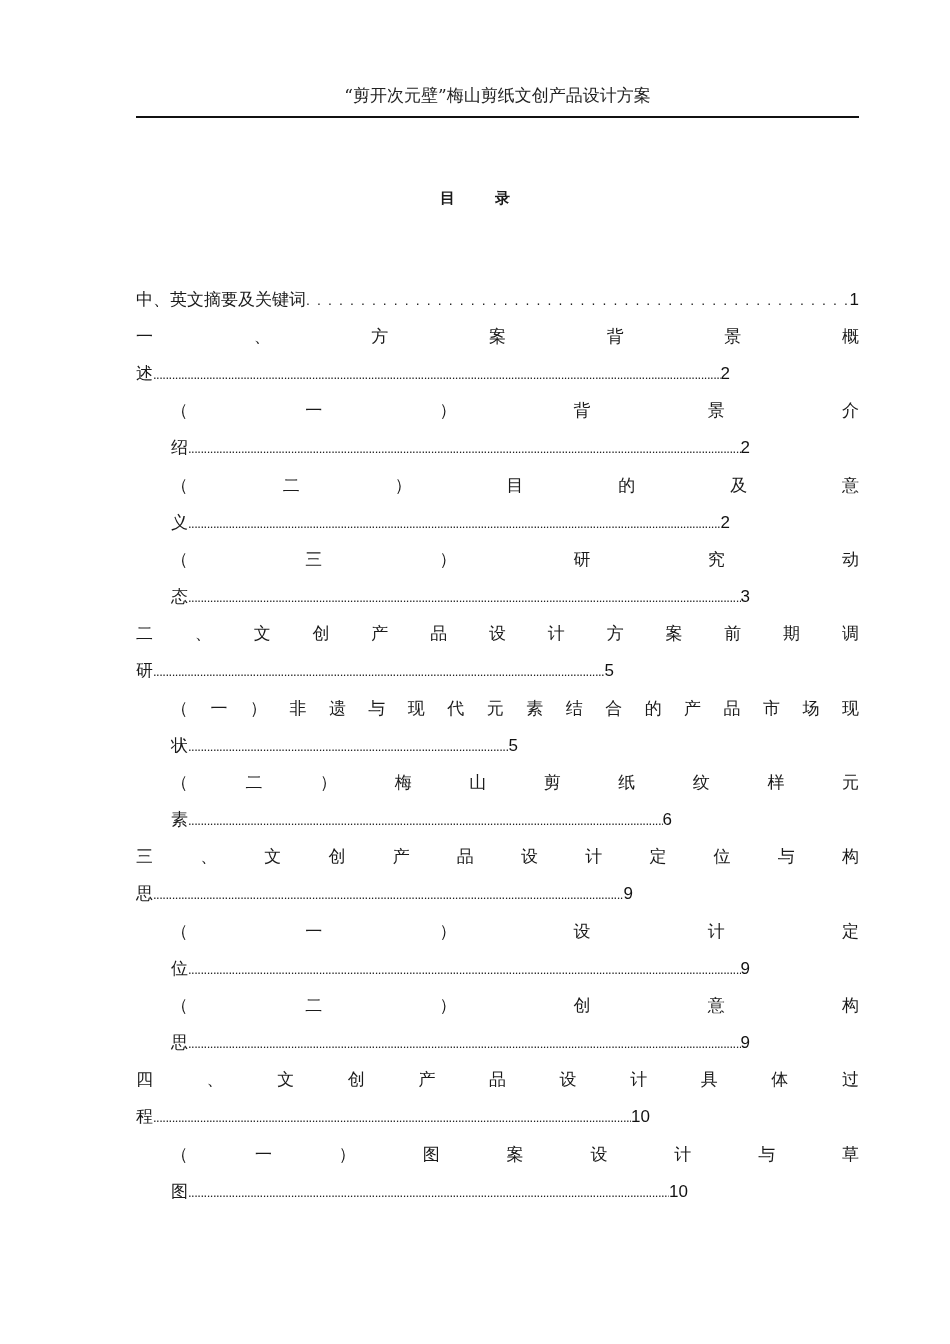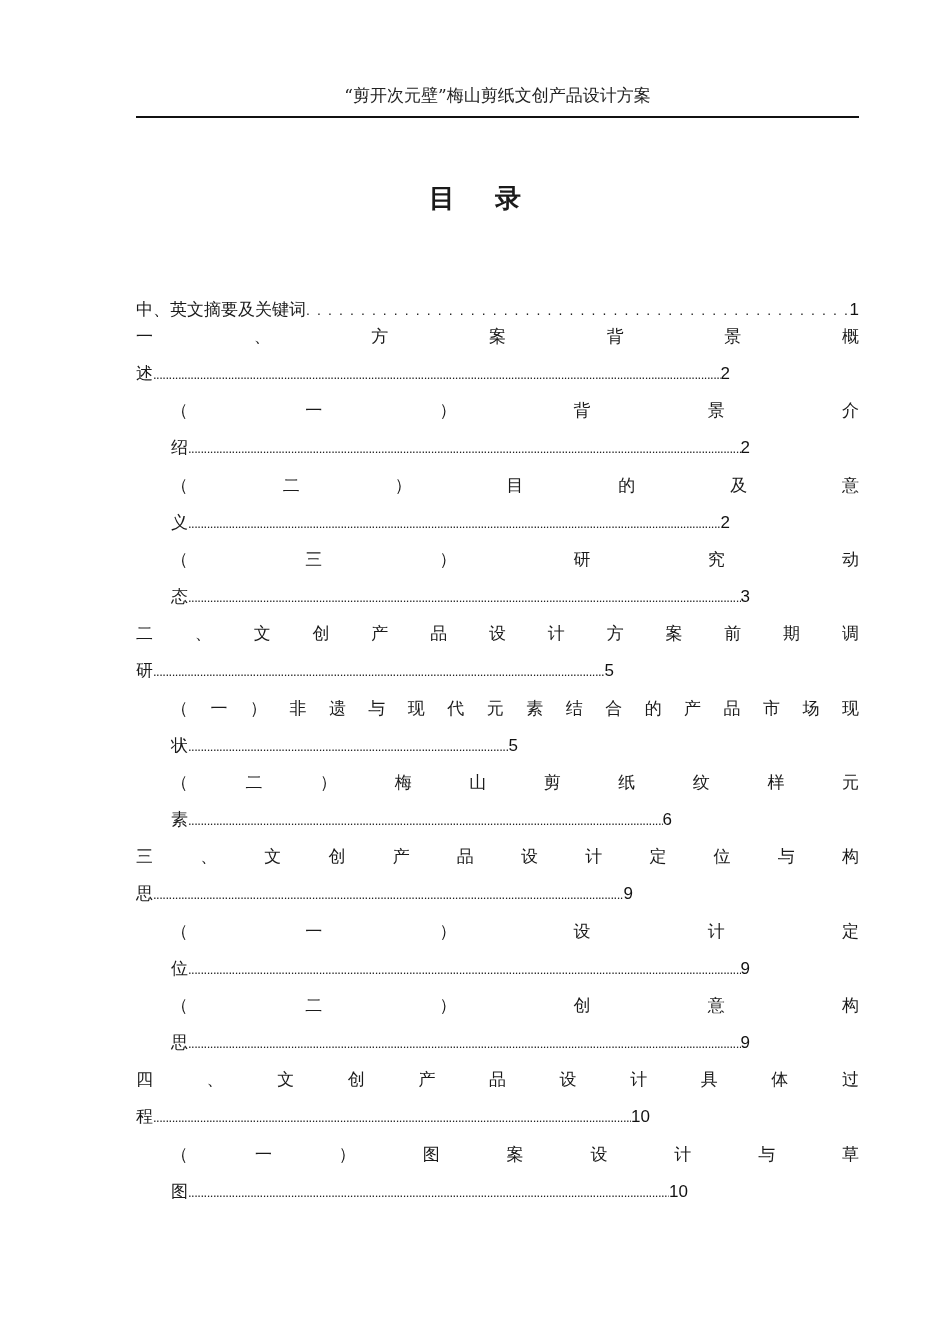--- a/index.html
+++ b/index.html
@@ -3,21 +3,21 @@
 <meta charset="utf-8">
 <style>
   html, body { margin: 0; padding: 0; background: #ffffff; }
   body { width: 950px; height: 1344px; position: relative; overflow: hidden;
          font-family: "DejaVu Serif", "Liberation Serif", serif; color: #1a1a1a; }
   .header { position: absolute; left: 136px; top: 82px; width: 723px; height: 26px;
             text-align: center; font-size: 17px; line-height: 26px; color: #222; }
   .header-rule { position: absolute; left: 136px; top: 116px; width: 723px; height: 1.5px; background: #111; }
   .toc-title { position: absolute; left: 0; top: 182px; width: 950px; text-align: center;
                font-family: "DejaVu Sans", "Liberation Sans", sans-serif; font-weight: bold;
-               font-size: 26px; line-height: 32px; letter-spacing: 0; }
+               font-size: 15px; line-height: 32px; letter-spacing: 0; }
   .toc-title span { display: inline-block; }
   .toc-title .gap { width: 40px; }
   .row { position: absolute; height: 26px; line-height: 26px; font-size: 17px; white-space: nowrap; }
   .spread { display: flex; justify-content: space-between; }
   .spread span { display: inline-block; }
   .cont { display: flex; align-items: baseline; }
   .leader { flex: 1 1 auto; overflow: hidden; font-family: "Liberation Sans", sans-serif;
             font-size: 13px; letter-spacing: -0.5px; color: #222; }
   .leader::before { content: "........................................................................................................................................................................................................................................................"; }
   .leader.spaced { letter-spacing: 6.2px; font-size: 14px; }
@@ -30,21 +30,21 @@
 <body>
 
 <div class="header">“剪开次元壁”梅山剪纸文创产品设计方案</div>
 <div class="header-rule"></div>
 
 <div class="toc-title">
   <span>目</span><span class="gap"></span><span>录</span>
 </div>
 
 <div id="toc">
-    <div class="row cont lvl1" style="top: 286px; margin-top: 10px;">
+    <div class="row cont lvl1" style="top: 286px;">
       <span>中、英文摘要及关键词</span>
       <span class="leader spaced"></span>
       <span class="pagenum">1</span>
     </div>
     <div class="row spread lvl1" style="top: 323px;">
       <span>一</span>
       <span>、</span>
       <span>方</span>
       <span>案</span>
       <span>背</span>

